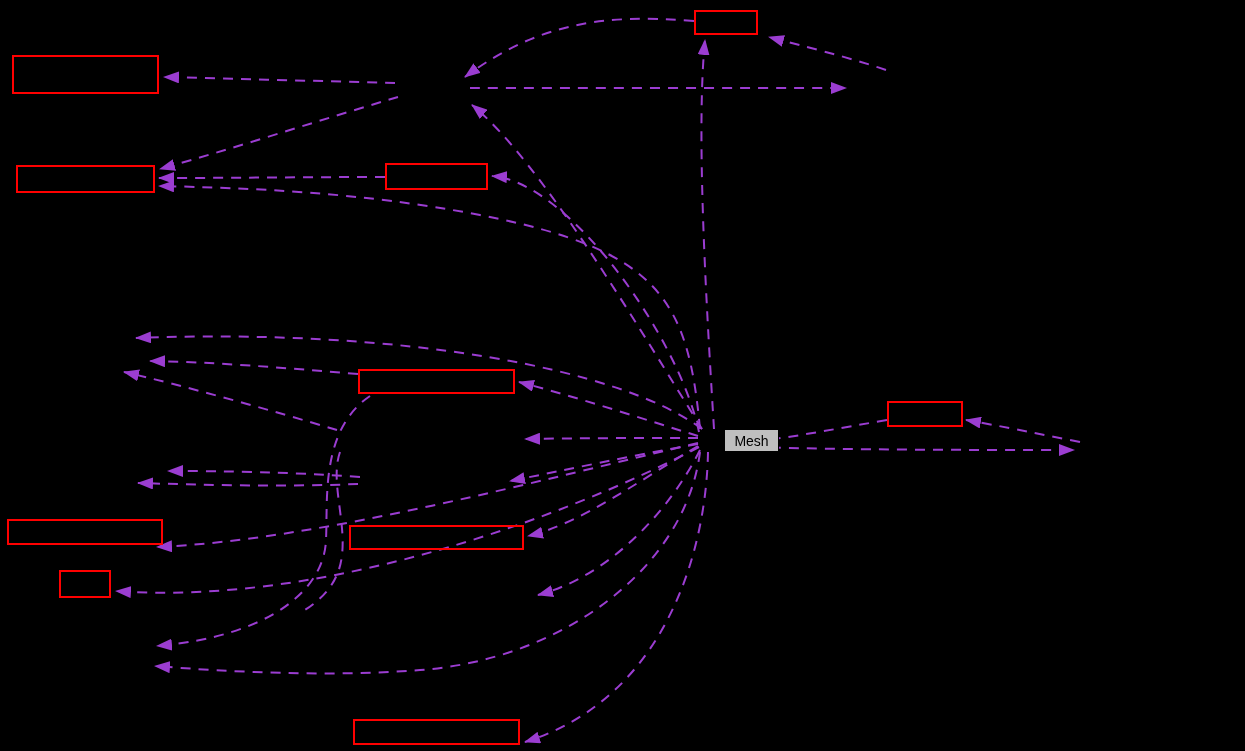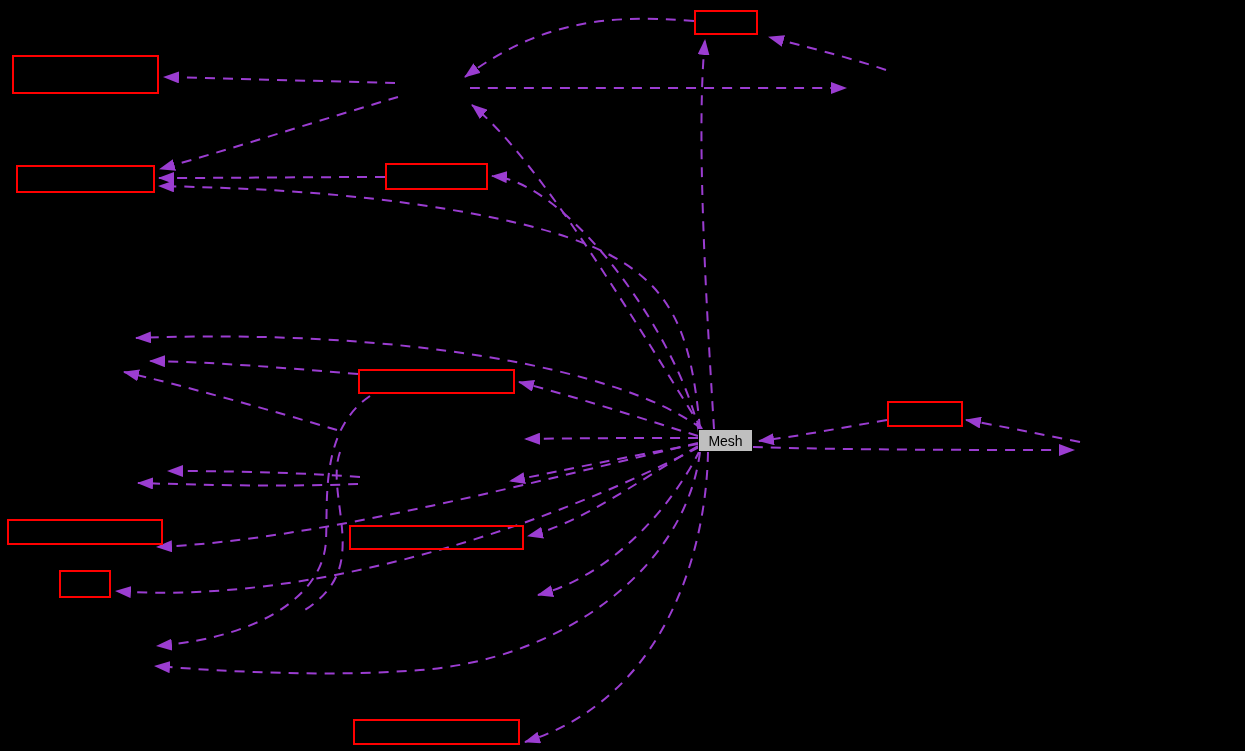--- a/index.html
+++ b/index.html
@@ -49,21 +49,21 @@
         <path d="M 360,477 C 290,472 225,471 168,471" stroke="#9b3dd1" marker-end="url(#arrow)"></path>
         <path d="M 358,484 C 285,487 205,485 138,483" stroke="#9b3dd1" marker-end="url(#arrow)"></path>
         <path d="M 702,429 C 620,368 400,328 136,338" stroke="#9b3dd1" marker-end="url(#arrow)"></path>
         <path d="M 358,374 C 285,368 215,362 150,361" stroke="#9b3dd1" marker-end="url(#arrow)"></path>
         <path d="M 370,396 C 320,430 328,500 326,540 C 324,590 270,636 157,646" stroke="#9b3dd1" marker-end="url(#arrow)"></path>
         <path d="M 700,452 C 685,570 560,660 420,670 C 330,677 230,672 155,666" stroke="#9b3dd1" marker-end="url(#arrow)"></path>
         <path d="M 340,452 C 330,480 346,520 342,555 C 339,583 322,600 300,613" stroke="#9b3dd1"></path>
       </g>
   </svg>
 
-  <div class="node mesh-node" style="left: 698px; top: 429px; width: 55px; height: 23px; background: rgb(191, 191, 191); color: rgb(0, 0, 0);">Mesh</div>
+  <div class="node mesh-node" style="left: 724px; top: 429px; width: 55px; height: 23px; background: rgb(191, 191, 191); color: rgb(0, 0, 0);">Mesh</div>
 
   <div>
       <div class="node red-box" style="left: 694px; top: 10px; width: 64px; height: 25px; border-color: rgb(255, 0, 0);"></div>
       <div class="node red-box" style="left: 12px; top: 55px; width: 147px; height: 39px; border-color: rgb(255, 0, 0);"></div>
       <div class="node red-box" style="left: 16px; top: 165px; width: 139px; height: 28px; border-color: rgb(255, 0, 0);"></div>
       <div class="node red-box" style="left: 385px; top: 163px; width: 103px; height: 27px; border-color: rgb(255, 0, 0);"></div>
       <div class="node red-box" style="left: 358px; top: 369px; width: 157px; height: 25px; border-color: rgb(255, 0, 0);"></div>
       <div class="node red-box" style="left: 887px; top: 401px; width: 76px; height: 26px; border-color: rgb(255, 0, 0);"></div>
       <div class="node red-box" style="left: 7px; top: 519px; width: 156px; height: 26px; border-color: rgb(255, 0, 0);"></div>
       <div class="node red-box" style="left: 59px; top: 570px; width: 52px; height: 28px; border-color: rgb(255, 0, 0);"></div>

